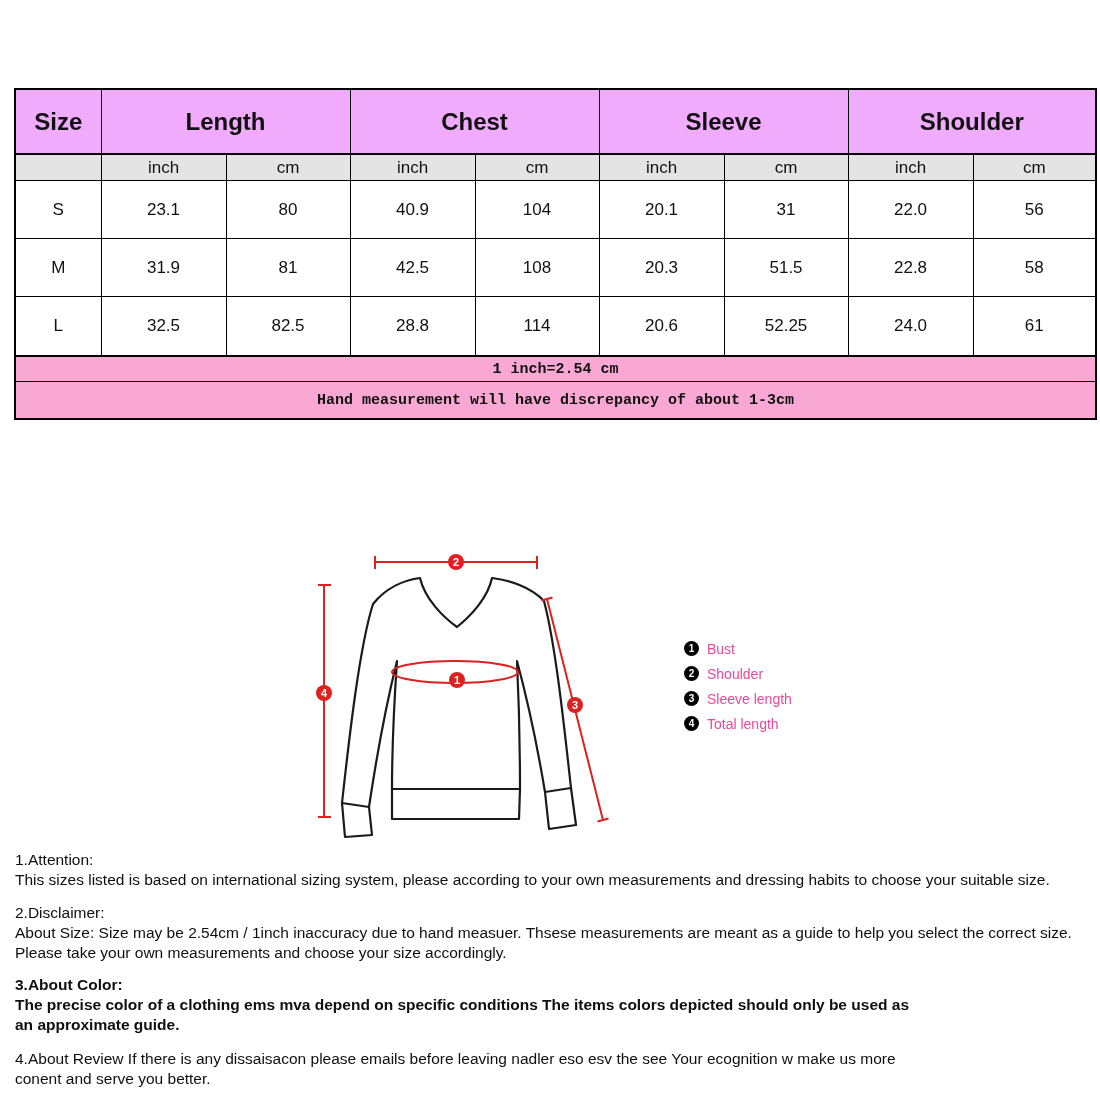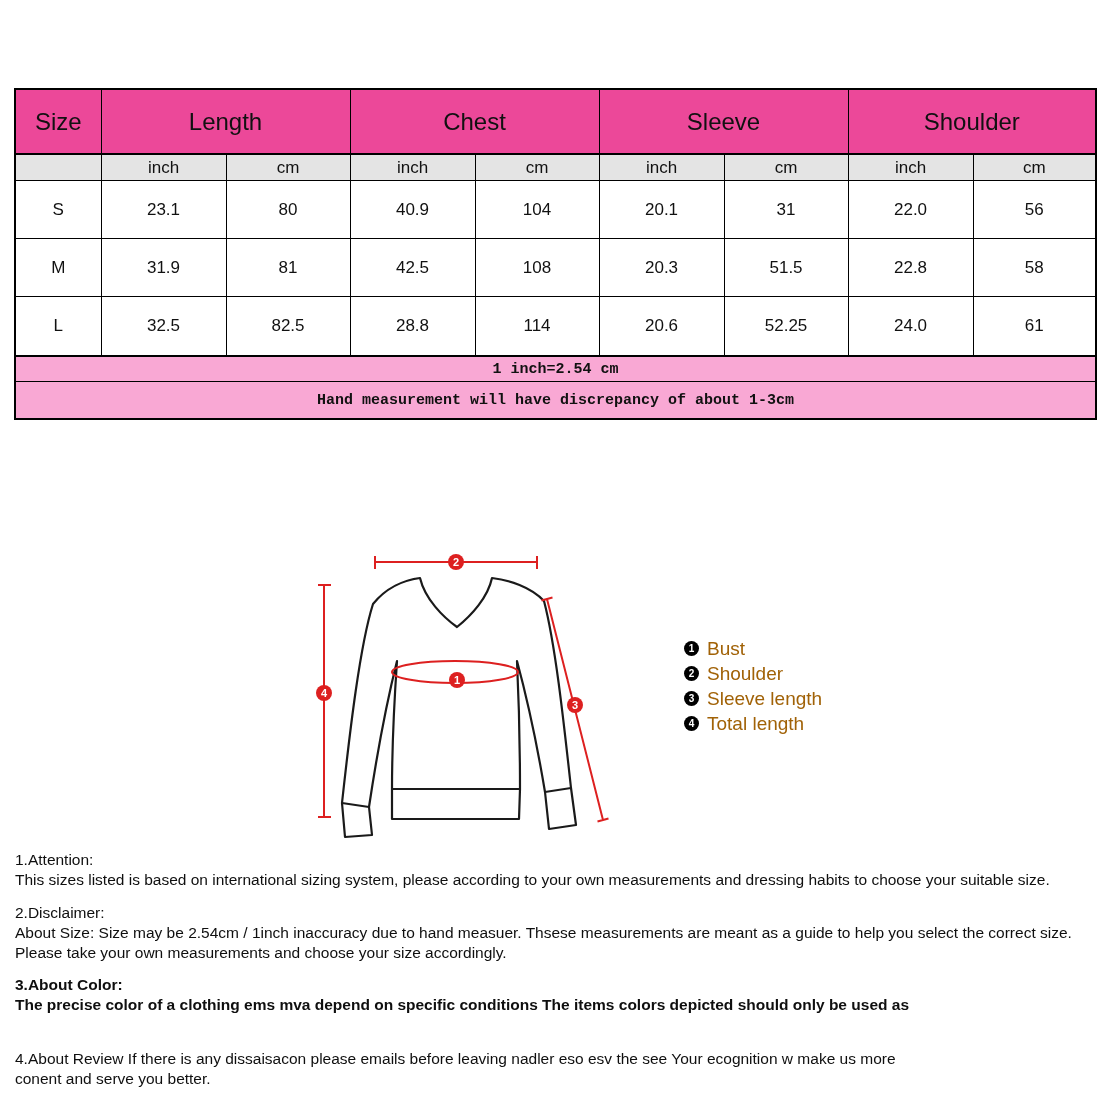--- a/index.html
+++ b/index.html
@@ -11,21 +11,21 @@
 
   
   table.size-chart {
     position:absolute; left:14px; top:88px; width:1079px;
     border-collapse:collapse; table-layout:fixed; border:2px solid #000;
   }
   .size-chart th, .size-chart td {
     border:1px solid #000; text-align:center; vertical-align:middle; padding:0; overflow:hidden;
   }
   .size-chart tr.group-row th {
-    height:63px; background:#ec4899; font-size:24px; font-weight:400; border-bottom:2px solid #000;
+    height:63px; background:#f0abfc; font-size:24px; font-weight:700; border-bottom:2px solid #000;
   }
   .size-chart tr.unit-row th {
     height:25px; background:#e4e4e4; font-size:17px; font-weight:400;margin-top:30px;
   }
   .size-chart tr.data-row td { height:57px; font-size:17px; background:#fff; }
   .size-chart tr.data-row-l td { height:58px; }
   .size-chart tr.fn-row td {
     font-family:"Liberation Mono", monospace; font-weight:700; font-size:15px; background:#f9a8d4;
   }
   .size-chart tr.fn-row-1 td { height:24px; border-top:2px solid #000; }
@@ -34,21 +34,21 @@
   
   .diagram-svg { position:absolute; left:300px; top:535px; width:340px; height:330px; }
 
   .legend { position:absolute; left:684px; top:636px; }
   .legend-item { display:flex; align-items:center; height:25px; }
   .badge {
     width:15px; height:15px; border-radius:50%; background:#000; color:#fff;
     font-size:10px; font-weight:700; display:flex; align-items:center; justify-content:center;
     flex:0 0 15px; line-height:1;
   }
-  .legend-label { margin-left:8px; font-size:19px; color:#a16207; }
+  .legend-label { margin-left:8px; font-size:14px; color:#ec4899; }
 
   
   .note { position:absolute; left:15px;margin-top:40px; }
   .note div { font-size:15.5px; line-height:20px; color:#0f0f0f; white-space:nowrap; }
   .note-1 { top:810px; }
   .note-2 { top:863px; }
   .note-3 { top:935px;font-weight:bold; }
   .note-4 { top:1009px; }
 </style>
 </head>
@@ -196,19 +196,20 @@
     <div>This sizes listed is based on international sizing system, please according to your own measurements and dressing habits to choose your suitable size.</div>
   </div>
   <div class="note note-2">
     <div>2.Disclaimer:</div>
     <div>About Size: Size may be 2.54cm / 1inch inaccuracy due to hand measuer. Thsese measurements are meant as a guide to help you select the correct size.</div>
     <div>Please take your own measurements and choose your size accordingly.</div>
   </div>
   <div class="note note-3">
     <div>3.About Color:</div>
     <div>The precise color of a clothing ems mva depend on specific conditions The items colors depicted should only be used as</div>
+    <div>an approximate guide.</div>
   </div>
   <div class="note note-4">
     <div>4.About Review If there is any dissaisacon please emails before leaving nadler eso esv the see Your ecognition w make us more</div>
     <div>conent and serve you better.</div>
   </div>
 
 </div>
 
 </body></html>

